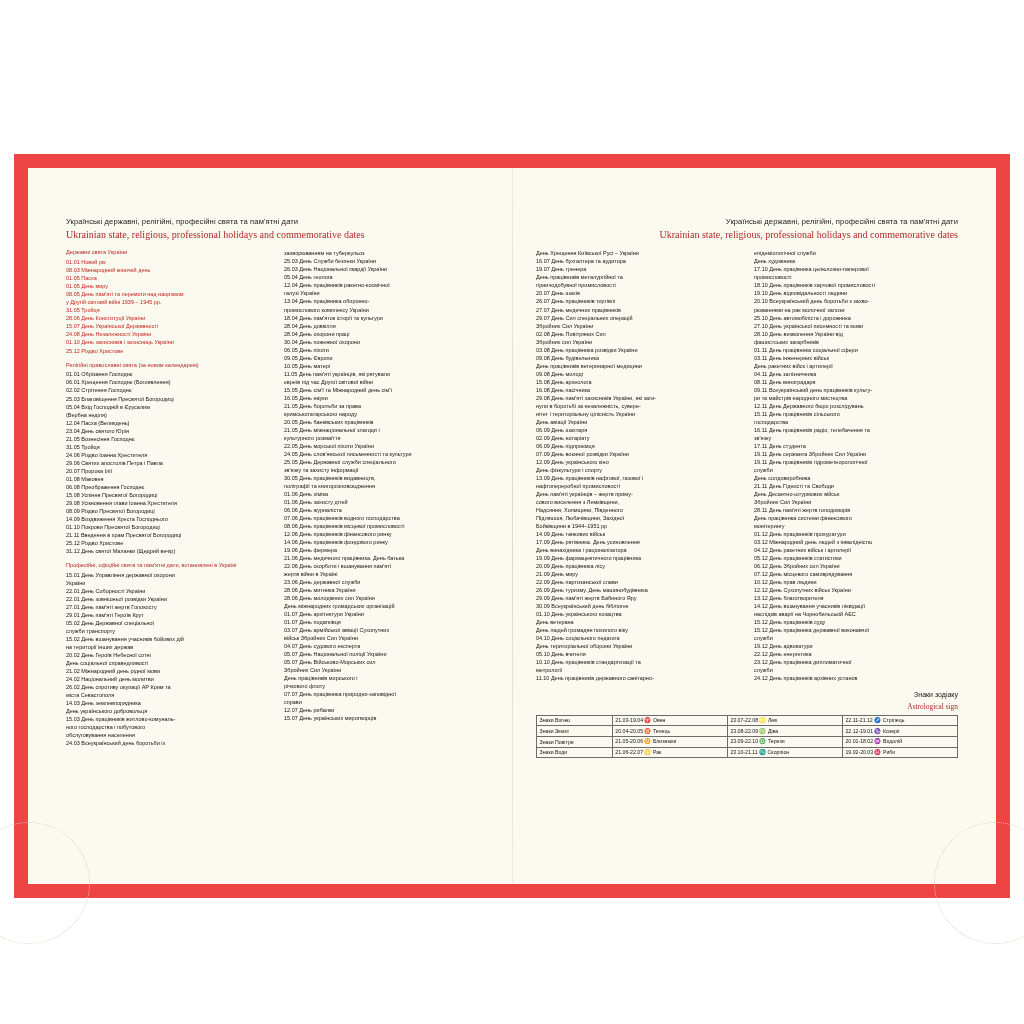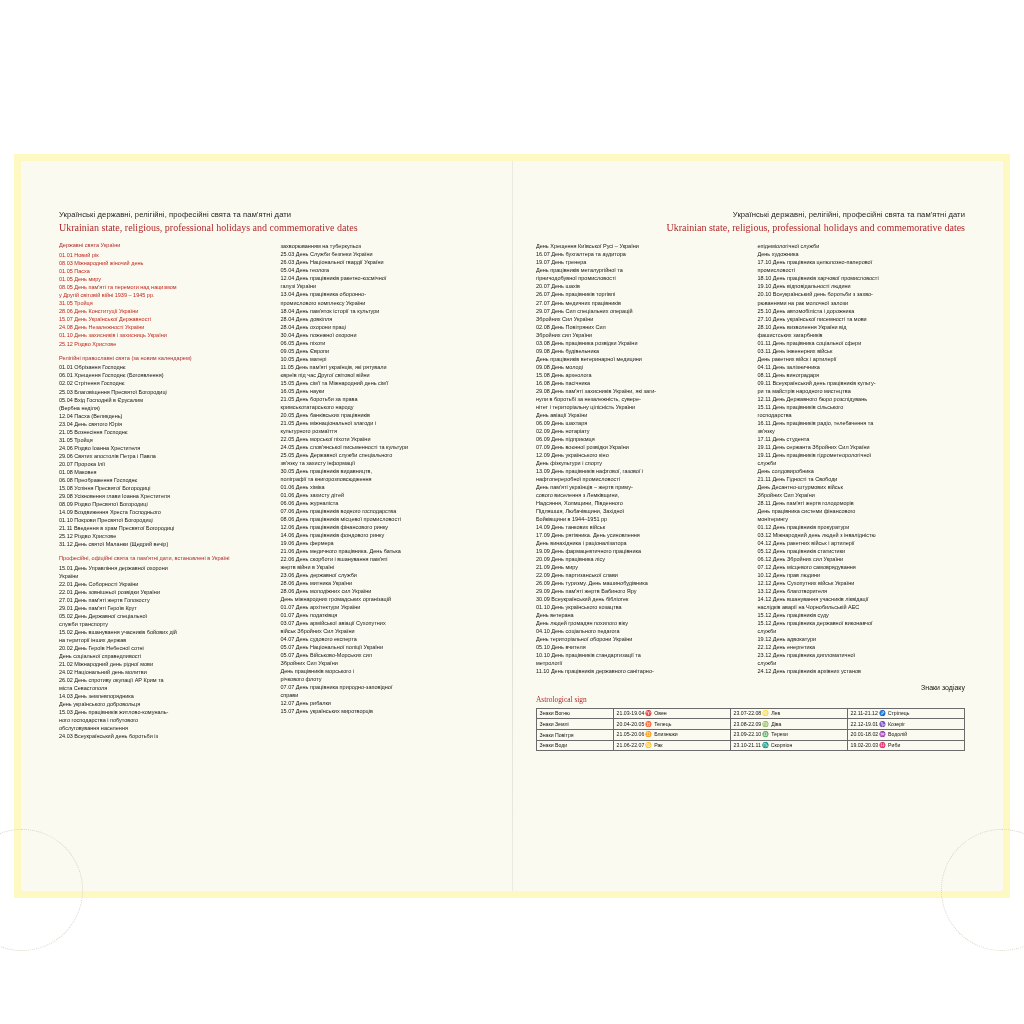--- a/index.html
+++ b/index.html
@@ -12,22 +12,22 @@
     height: 1024px;
     font-family: "Liberation Sans", sans-serif;
     overflow: hidden;
   }
   .page-frame {
     position: absolute;
     left: 14px;
     top: 154px;
     width: 996px;
     height: 744px;
-    background: #fef9c3;
-    padding: 7px;
+    background: #ef4444;
+    padding: 14px;
     box-sizing: border-box;
   }
   .spread {
     position: relative;
     width: 100%;
     height: 100%;
     background: #fbfaf0;
     box-sizing: border-box;
     display: flex;
   }
@@ -105,20 +105,21 @@
   }
   .zodiac-title-ua {
     font-size: 7px;
     color: #141414;
     text-align: right;
     line-height: 1.5;
   }
   .zodiac-title-en {
     font-size: 7.4px;
     color: #b02a2a;
+    text-align: right;
     font-family: "Liberation Serif", serif;
     line-height: 1.5;
     margin-bottom: 3px;
   }
   table.zodiac {
     width: 100%;
     border-collapse: collapse;
     font-size: 5.2px;
     color: #141414;
   }

